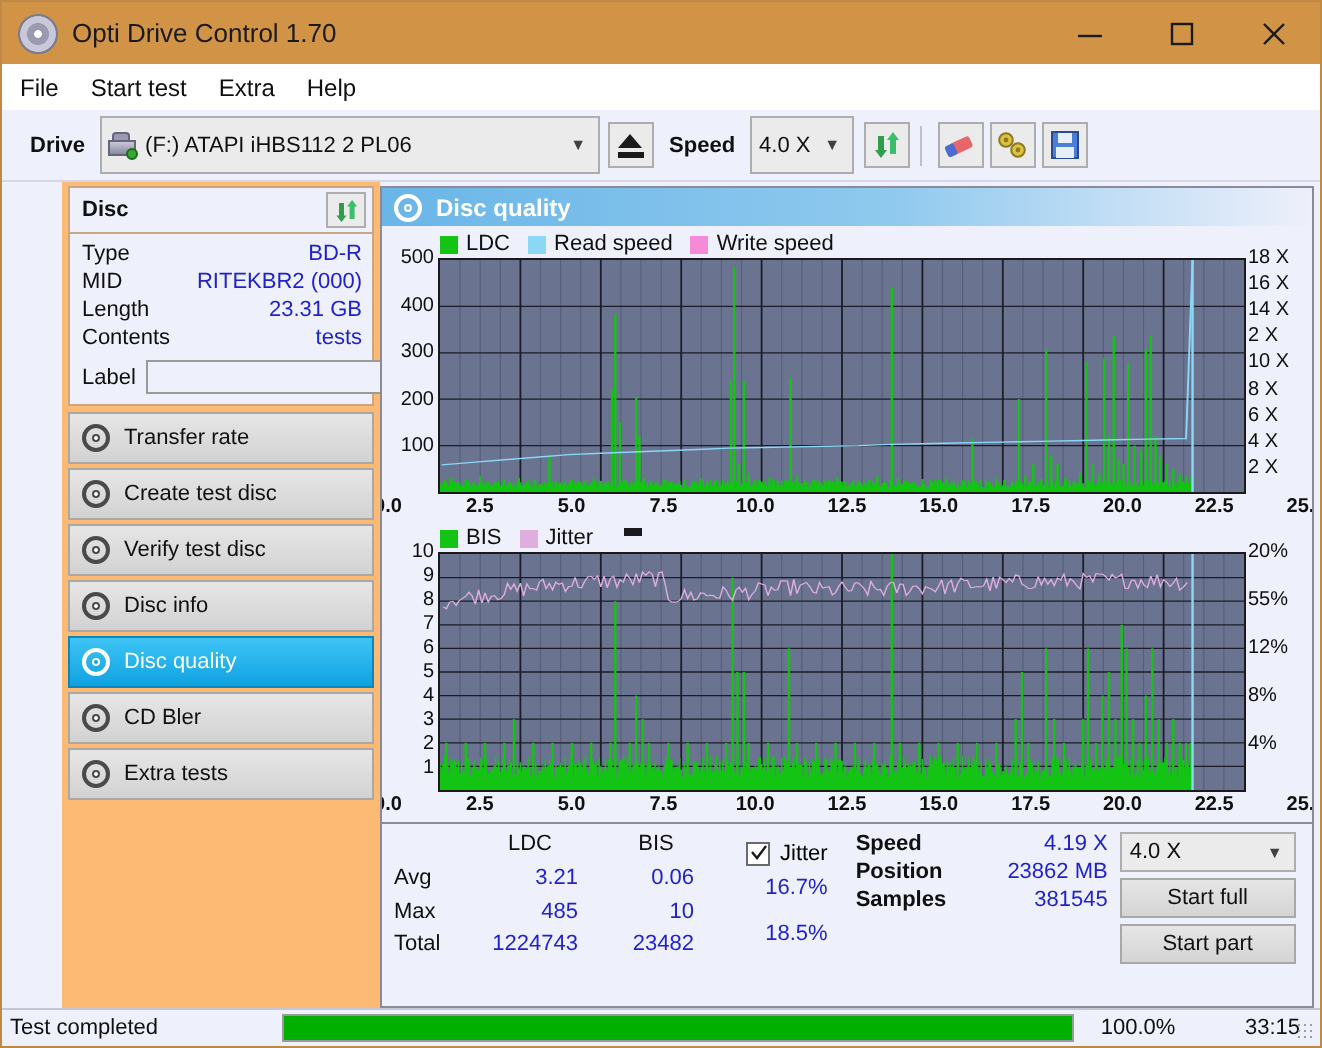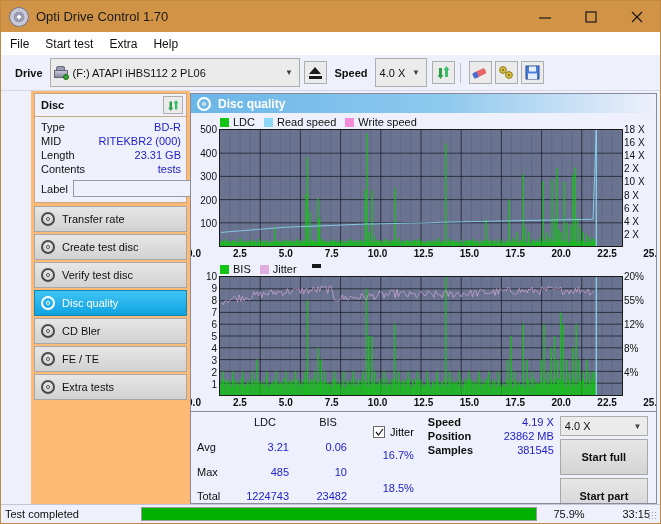--- a/index.html
+++ b/index.html
@@ -147,21 +147,21 @@
   .jit { margin-left:16px; display:grid; grid-template-columns:auto; row-gap:1px; }
   .jit-head { display:flex; align-items:center; gap:5px; }
   .cbx { width:12px; height:12px; border:1px solid #6a6a6a; background:#ffffff; display:flex; align-items:center; justify-content:center; }
   .cbx svg { display:block; }
   .jv { text-align:right; color:#2222cc; }
   .spd { margin-left:14px; display:grid; grid-template-columns:56px 70px; row-gap:2px; align-content:start; }
   .spd .k { color:#101010; font-weight:bold; }
   .spd .v { color:#2222cc; text-align:right; }
   .btns { margin-left:6px; display:flex; flex-direction:column; gap:3px; width:88px; }
   .btns .combo { width:88px; height:20px; padding-left:4px; }
-  .sbtn { height:36px; background:linear-gradient(#e6e6e6,#d4d4d4); border:1px solid #a8a8a8; display:flex; align-items:center; justify-content:center; font-size:11px; font-weight:bold; color:#101010; }
+  .sbtn { height:20px; background:linear-gradient(#e6e6e6,#d4d4d4); border:1px solid #a8a8a8; display:flex; align-items:center; justify-content:center; font-size:11px; font-weight:normal; color:#101010; }
   
   .statusbar { height:19px; flex:0 0 19px; display:flex; align-items:center; background:#eef0fb; border-top:1px solid #c5c7d8; }
   .st-text { width:140px; padding-left:4px; font-size:11px; color:#101010; }
   .progress { flex:1; height:14px; background:#ffffff; border:1px solid #9a9a9a; position:relative; margin-right:3px; }
   .progress .fill { position:absolute; left:0; top:0; bottom:0; background:#00b000; }
   .pct { width:58px; text-align:center; font-size:11px; color:#101010; }
   .elapsed { width:62px; text-align:right; padding-right:10px; font-size:11px; color:#101010; }
   .grip { position:absolute; right:2px; bottom:2px; width:10px; height:10px;
     background-image:radial-gradient(#9a9aa8 35%, transparent 36%);
     background-size:3px 3px; }
@@ -308,40 +308,40 @@
             </span>
           <span class="lbl">Create test disc</span>
         </div>
         <div class="navbtn">
           <span class="ico-disc">
               <span class="ring"></span>
               <span class="hole"></span>
             </span>
           <span class="lbl">Verify test disc</span>
         </div>
+        <div class="navbtn">
+          <span class="ico-disc">
+              <span class="ring"></span>
+              <span class="hole"></span>
+            </span>
+          <span class="lbl">Disc info</span>
+        </div>
         <div class="navbtn active">
           <span class="ico-disc">
               <span class="ring"></span>
               <span class="hole"></span>
             </span>
           <span class="lbl">Disc quality</span>
         </div>
         <div class="navbtn">
           <span class="ico-disc">
               <span class="ring"></span>
               <span class="hole"></span>
             </span>
           <span class="lbl">CD Bler</span>
-        </div>
-        <div class="navbtn">
-          <span class="ico-disc">
-              <span class="ring"></span>
-              <span class="hole"></span>
-            </span>
-          <span class="lbl">FE / TE</span>
         </div>
         <div class="navbtn">
           <span class="ico-disc">
               <span class="ring"></span>
               <span class="hole"></span>
             </span>
           <span class="lbl">Extra tests</span>
         </div>
       </div>
 
@@ -801,17 +801,17 @@
         </div>
       </div>
     </div>
   </div>
 
   <div class="statusbar">
     <div class="st-text">Test completed</div>
     <div class="progress">
       <div class="fill" id="pfill" style="width: 100%;"></div>
     </div>
-    <div class="pct">75.9%</div>
+    <div class="pct">100.0%</div>
     <div class="elapsed">33:15</div>
     <div class="grip"></div>
   </div>
 </div>
 
 </body></html>

